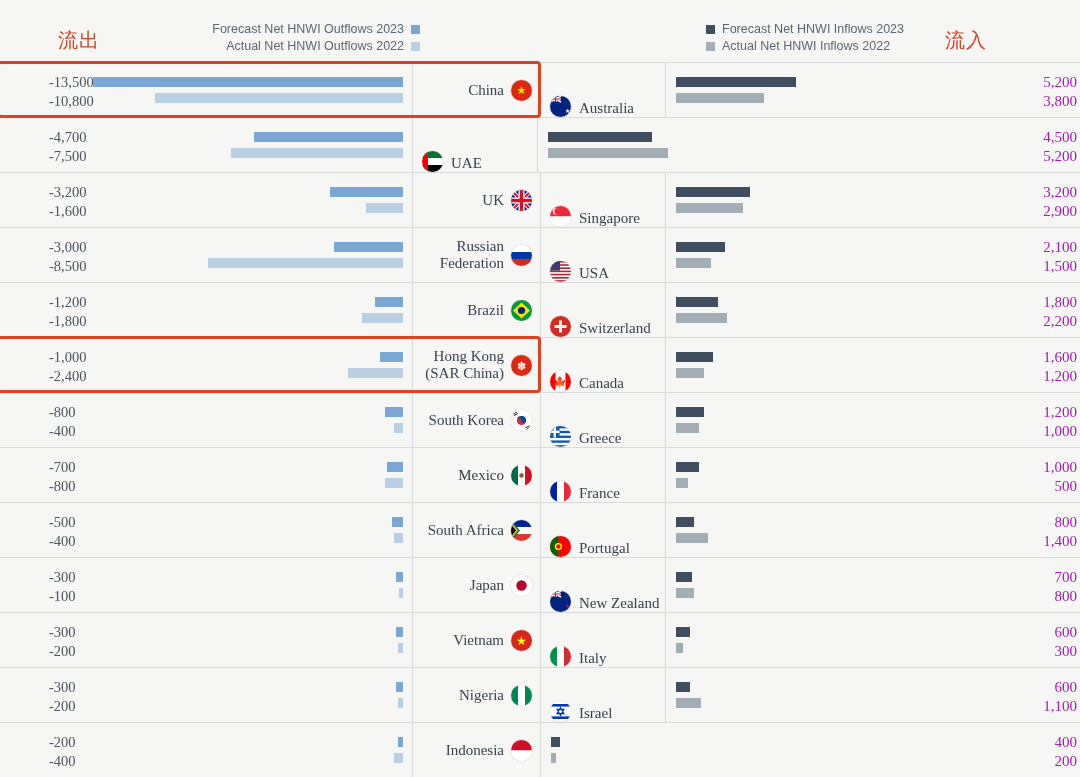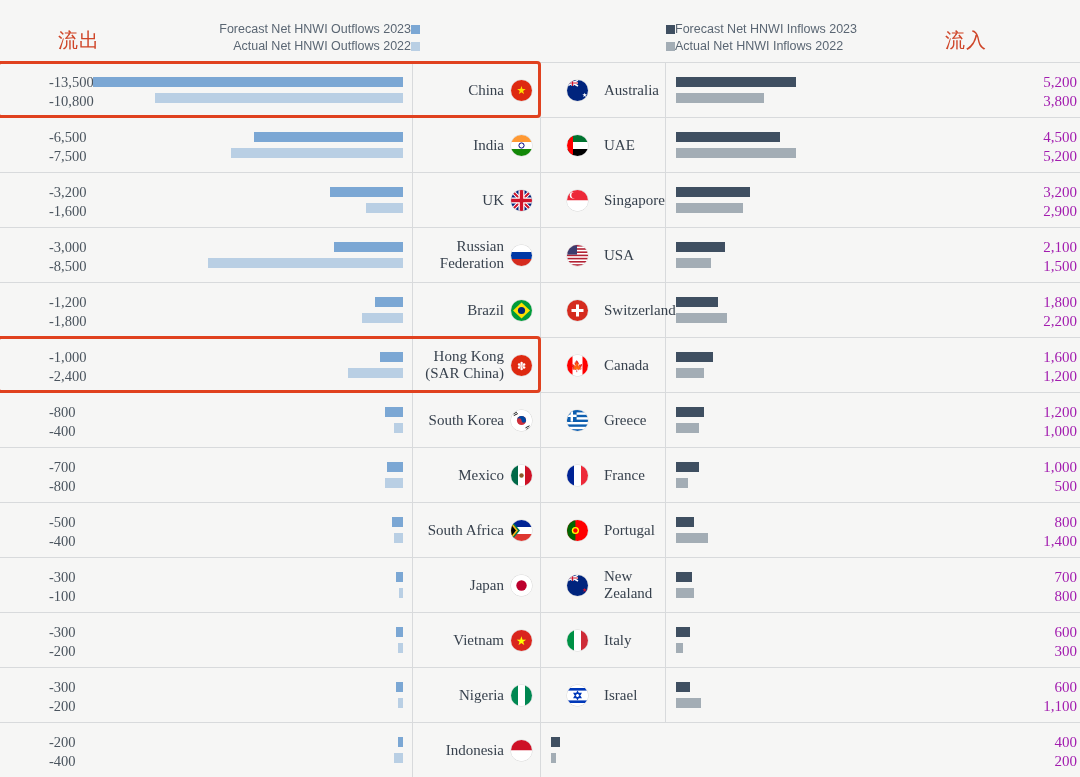--- a/index.html
+++ b/index.html
@@ -25,21 +25,21 @@
   .cn-out { left: 58px; }
   .cn-in  { left: 925px; margin-left: 20px; }
 
   .legend {
     position: absolute; top: 21px;
     font-family: "Liberation Sans", "DejaVu Sans", sans-serif;
     font-size: 12.5px; color: #5a6673; line-height: 17px;
   }
   .legend-left  { left: 0px; width: 420px; text-align: right; }
   .legend-right { left: 666px; width: 420px; text-align: left; }
-  .legend-row { display: flex; align-items: center; height: 17px; }
+  .legend-row { display: flex; align-items: center; gap: 7px; height: 17px; padding-left: 40px; }
   .legend-left .legend-row { justify-content: flex-end; }
   .legend-right .legend-row { justify-content: flex-start; }
   .legend-left .legend-row { flex-direction: row; }
   .sw { width: 9px; height: 9px; display: inline-block; flex: 0 0 9px; }
 
   
   .table { position: relative; width: 1080px; border-top: 1px solid #d8dadc; }
   .row {
     display: flex; width: 1080px; height: 55px;
     border-bottom: 1px solid #d8dadc;
@@ -66,22 +66,22 @@
     border-right: 1px solid #d8dadc;
     display: flex; align-items: center; justify-content: flex-end;
     padding-right: 8px; gap: 7px;
   }
   .cname { font-size: 15px; color: #38424e; line-height: 17px; text-align: right; }
 
   
   .cell-right-country {
     width: 125px; flex: 0 0 125px;
     border-right: 1px solid #d8dadc;
-    display: flex; align-items: center; justify-content: flex-start;
-    padding-left: 26px; gap: 16px;
+    display: flex; align-items: flex-end; justify-content: flex-start;
+    padding-left: 9px; gap: 8px;
   }
   .cell-right-country .cname { text-align: left; }
 
   
   .cell-right-bars { flex: 1 1 auto; position: relative; }
   .rv {
     position: absolute; right: 3px; top: 9px;
     font-size: 15px; color: #a21caf; line-height: 20px; text-align: right;
   }
   .rv div { height: 19px; }
@@ -176,38 +176,27 @@
           </div>
           <div class="rv">
             <div>5,200</div>
             <div>3,800</div>
           </div>
         </div>
       </div>
       <div class="row">
         <div class="cell-left-bars">
           <div class="lv">
-            <div>-6,500</div>
+            <div>-4,700</div>
             <div>-7,500</div>
           </div>
           <div class="bars-left">
             <span class="bar" style="width:149.25925925925924px;background:#7ba7d4"></span>
             <span class="bar b2" style="width:172.22222222222223px;background:#b9cfe4"></span>
           </div>
-        </div>
-        <div class="cell-left-country">
-          <span class="cname">India</span>
-          <span class="flag">
-            <svg viewBox="0 0 21 21">
-              <rect width="21" height="7" fill="#ff9933"></rect>
-              <rect y="7" width="21" height="7" fill="#fff"></rect>
-              <rect y="14" width="21" height="7" fill="#138808"></rect>
-              <circle cx="10.5" cy="10.5" r="2.6" fill="none" stroke="#000080" stroke-width="1"></circle>
-            </svg>
-          </span>
         </div>
         <div class="cell-right-country">
           <span class="flag">
             <svg viewBox="0 0 21 21">
               <rect width="21" height="7" fill="#00732f"></rect>
               <rect y="7" width="21" height="7" fill="#fff"></rect>
               <rect y="14" width="21" height="7" fill="#000"></rect>
               <rect width="6" height="21" fill="#ff0000"></rect>
             </svg>
           </span>

